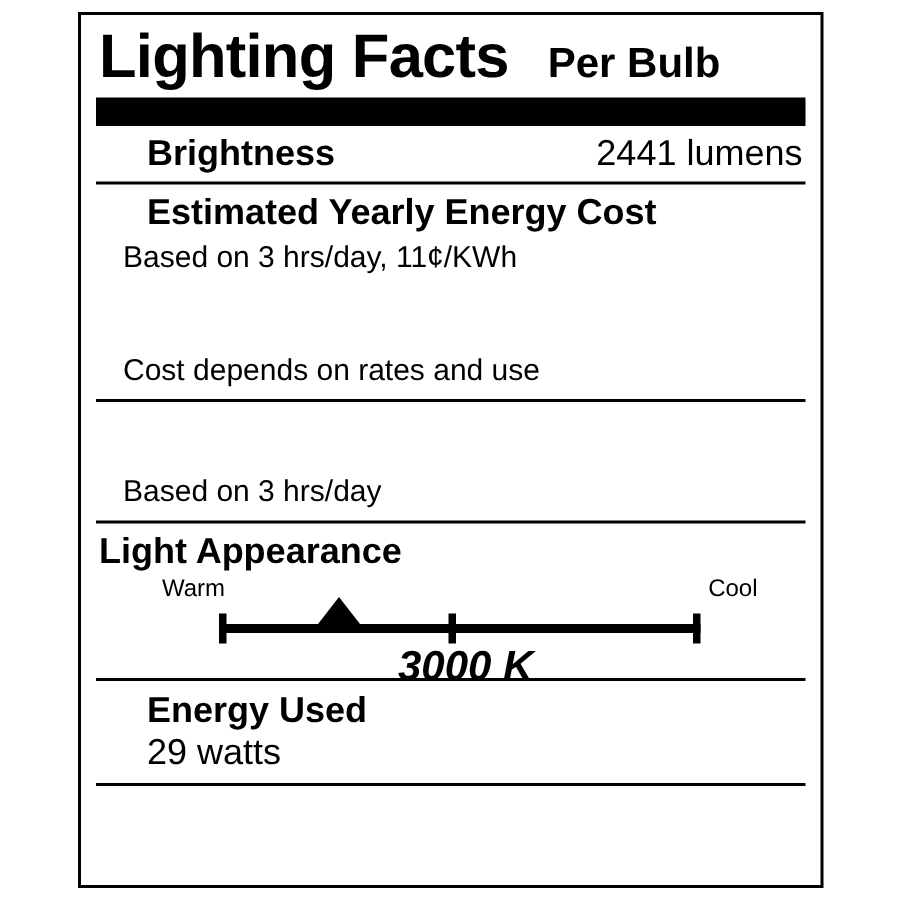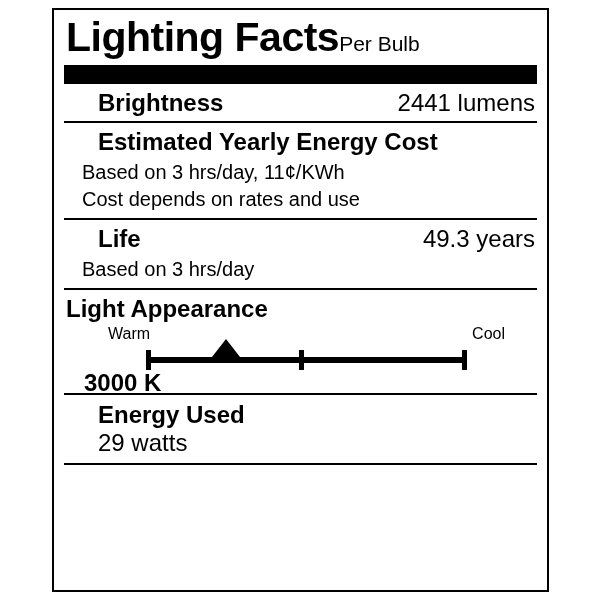--- a/index.html
+++ b/index.html
@@ -24,31 +24,32 @@
   .inner {
     position: absolute;
     left: 10px;
     right: 10px;
     top: 6px;
   }
   .title-row {
     display: flex;
     align-items: baseline;
     padding: 0 2px;
+    gap: 14px;
   }
   .title-main {
     font-size: 41px;
     font-weight: bold;
     letter-spacing: -0.5px;
     line-height: 1.05;
   }
   .title-sub {
-    font-size: 21px;
-    font-weight: normal;
-    margin-left: 0;
+    font-size: 28px;
+    font-weight: bold;
+    margin-left: 12px;
   }
   .bar {
     height: 17px;
     background: #000000;
     margin-top: 6px;
   }
   .rule {
     height: 2px;
     background: #000000;
     margin: 0;
@@ -65,21 +66,21 @@
     font-weight: bold;
   }
   .row .val {
     font-size: 24px;
     font-weight: normal;
   }
   .note {
     font-size: 20px;
     padding: 1px 2px 3px 18px;
   }
-  .note.last { padding-bottom: 7px; }
+  .note.last { padding-bottom: 7px; margin-top: 48px; }
   .appearance-title {
     font-size: 24px;
     font-weight: bold;
     padding: 5px 2px 2px 2px;
   }
   .scale-labels {
     display: flex;
     justify-content: space-between;
     font-size: 16px;
     padding: 0 32px 0 44px;
@@ -116,24 +117,25 @@
     height: 0;
     border-left: 14px solid transparent;
     border-right: 14px solid transparent;
     border-bottom: 18px solid #000000;
   }
   .kelvin {
     position: absolute;
     top: 22px;
     left: 0;
     right: 0;
-    text-align: left;
-    font-size: 24px;
+    text-align: center;
+    font-size: 28px;
     font-weight: bold;
     padding-left: 20px;
+    font-style: italic;
   }
   .energy-row {
     padding-top: 6px;
     padding-bottom: 6px;
     flex-direction: column;
   }
 </style>
 </head>
 <body>
 
@@ -154,24 +156,20 @@
     </div>
 
     <div class="rule"></div>
     <div class="row">
       <span class="lbl">Estimated Yearly Energy Cost</span>
     </div>
     <div class="note">Based on 3 hrs/day, 11¢/KWh</div>
     <div class="note last">Cost depends on rates and use</div>
 
     <div class="rule"></div>
-    <div class="row">
-      <span class="lbl">Life</span>
-      <span class="val">49.3 years</span>
-    </div>
     <div class="note last">Based on 3 hrs/day</div>
 
     <div class="rule"></div>
     <div class="appearance-title">Light Appearance</div>
     <div class="scale-labels">
       <span>Warm</span>
       <span>Cool</span>
     </div>
     <div class="scale-wrap">
       <div class="scale-line"></div>

